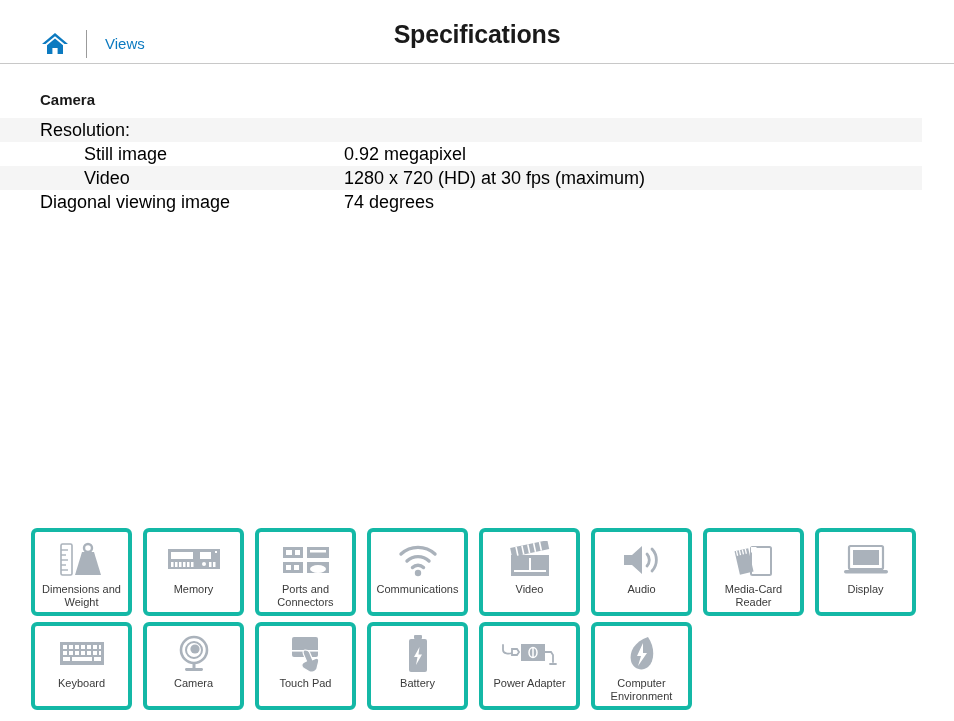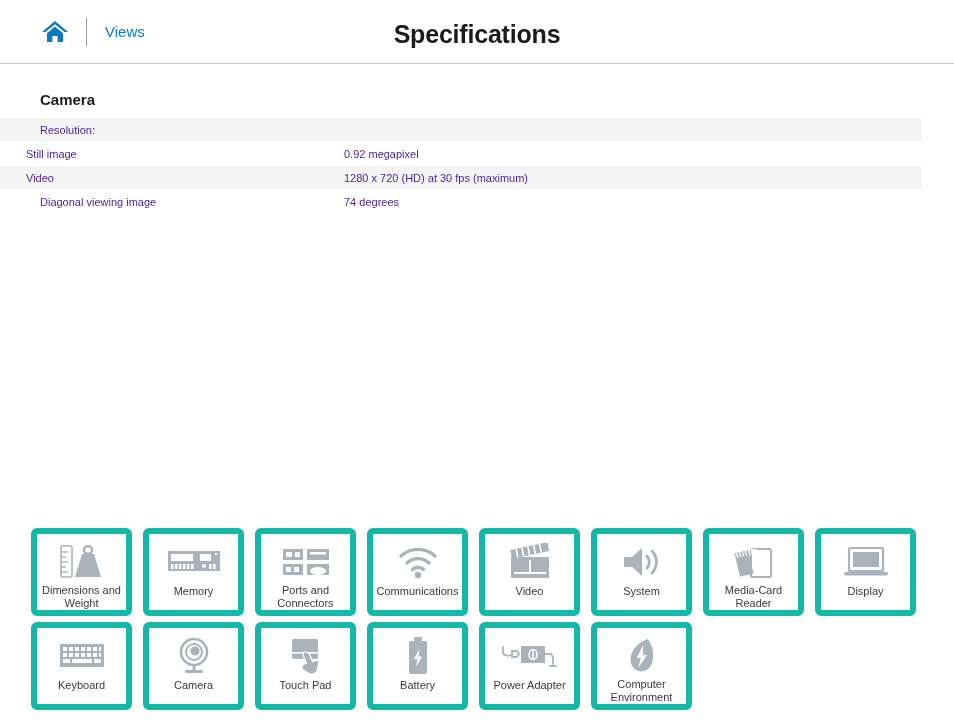--- a/index.html
+++ b/index.html
@@ -19,21 +19,21 @@
   
   .header {
     height: 64px;
     position: relative;
     border-bottom: 1px solid #c8c8c8;
     box-sizing: border-box;
   }
   .header-left {
     position: absolute;
     left: 36px;
-    top: 0;
+    top: 12px;
     height: 63px;
     display: flex;
     align-items: center;
     gap: 0;
   }
   .home-btn {
     width: 38px;
     height: 38px;
     display: flex;
     align-items: center;
@@ -77,49 +77,49 @@
     color: #1a1a1a;
   }
   .spec-table {
     width: 922px;
     margin-left: 0;
     border-collapse: collapse;
     table-layout: fixed;
   }
   .spec-table tr.striped { background: #f5f5f5; }
   .spec-table td {
-    font-size: 11px;
-    color: #4c1d95;
+    font-size: 18px;
+    color: #000000;
     padding: 0;
     height: 24px;
     vertical-align: middle;
     line-height: 24px;
   }
   .spec-table td.k {
     width: 344px;
     padding-left: 40px;
     box-sizing: border-box;
   }
-  .spec-table td.k.indent { padding-left: 26px; }
+  .spec-table td.k.indent { padding-left: 84px; }
   .spec-table td.v { padding-left: 0; }
 
   
   .tile-grid {
     position: absolute;
     left: 31px;
     top: 528px;
     width: 892px;
     display: grid;
     grid-template-columns: repeat(8, 101px);
     grid-auto-rows: 88px;
     column-gap: 11px;
     row-gap: 6px;
   }
   .tile {
-    border: 6px solid #14b8a6;
+    border: 4px solid #14b8a6;
     border-radius: 6px;
     background: #ffffff;
     display: flex;
     flex-direction: column;
     align-items: center;
     justify-content: flex-start;
     cursor: pointer;
     box-sizing: border-box;
     padding-top: 7px;
   }
@@ -278,21 +278,21 @@
     <div class="tile">
       <div class="tile-icon">
         <svg width="44" height="36" viewBox="0 0 44 36">
       <path d="M4 13 L12 13 L22 4 L22 32 L12 23 L4 23 Z" fill="#aab2bb"></path>
       <g fill="none" stroke="#aab2bb" stroke-width="2.8" stroke-linecap="round">
         <path d="M27 12 A9 9 0 0 1 27 24"></path>
         <path d="M32 7 A16 16 0 0 1 32 29"></path>
       </g>
     </svg>
       </div>
-      <div class="tile-label">System</div>
+      <div class="tile-label">Audio</div>
     </div>
     <div class="tile">
       <div class="tile-icon">
         <svg width="46" height="38" viewBox="0 0 46 38">
       <rect x="20" y="6" width="20" height="28" rx="1.5" fill="#fff" stroke="#aab2bb" stroke-width="2"></rect>
       <path d="M20 6 L20 12 L26 6 Z" fill="#fff"></path>
       <g transform="rotate(-13 15 20)">
         <path d="M6 8 L20 8 L20 32 L6 32 Z" fill="#aab2bb"></path>
         <g stroke="#fff" stroke-width="1.3">
           <line x1="8" y1="8" x2="8" y2="13"></line>

